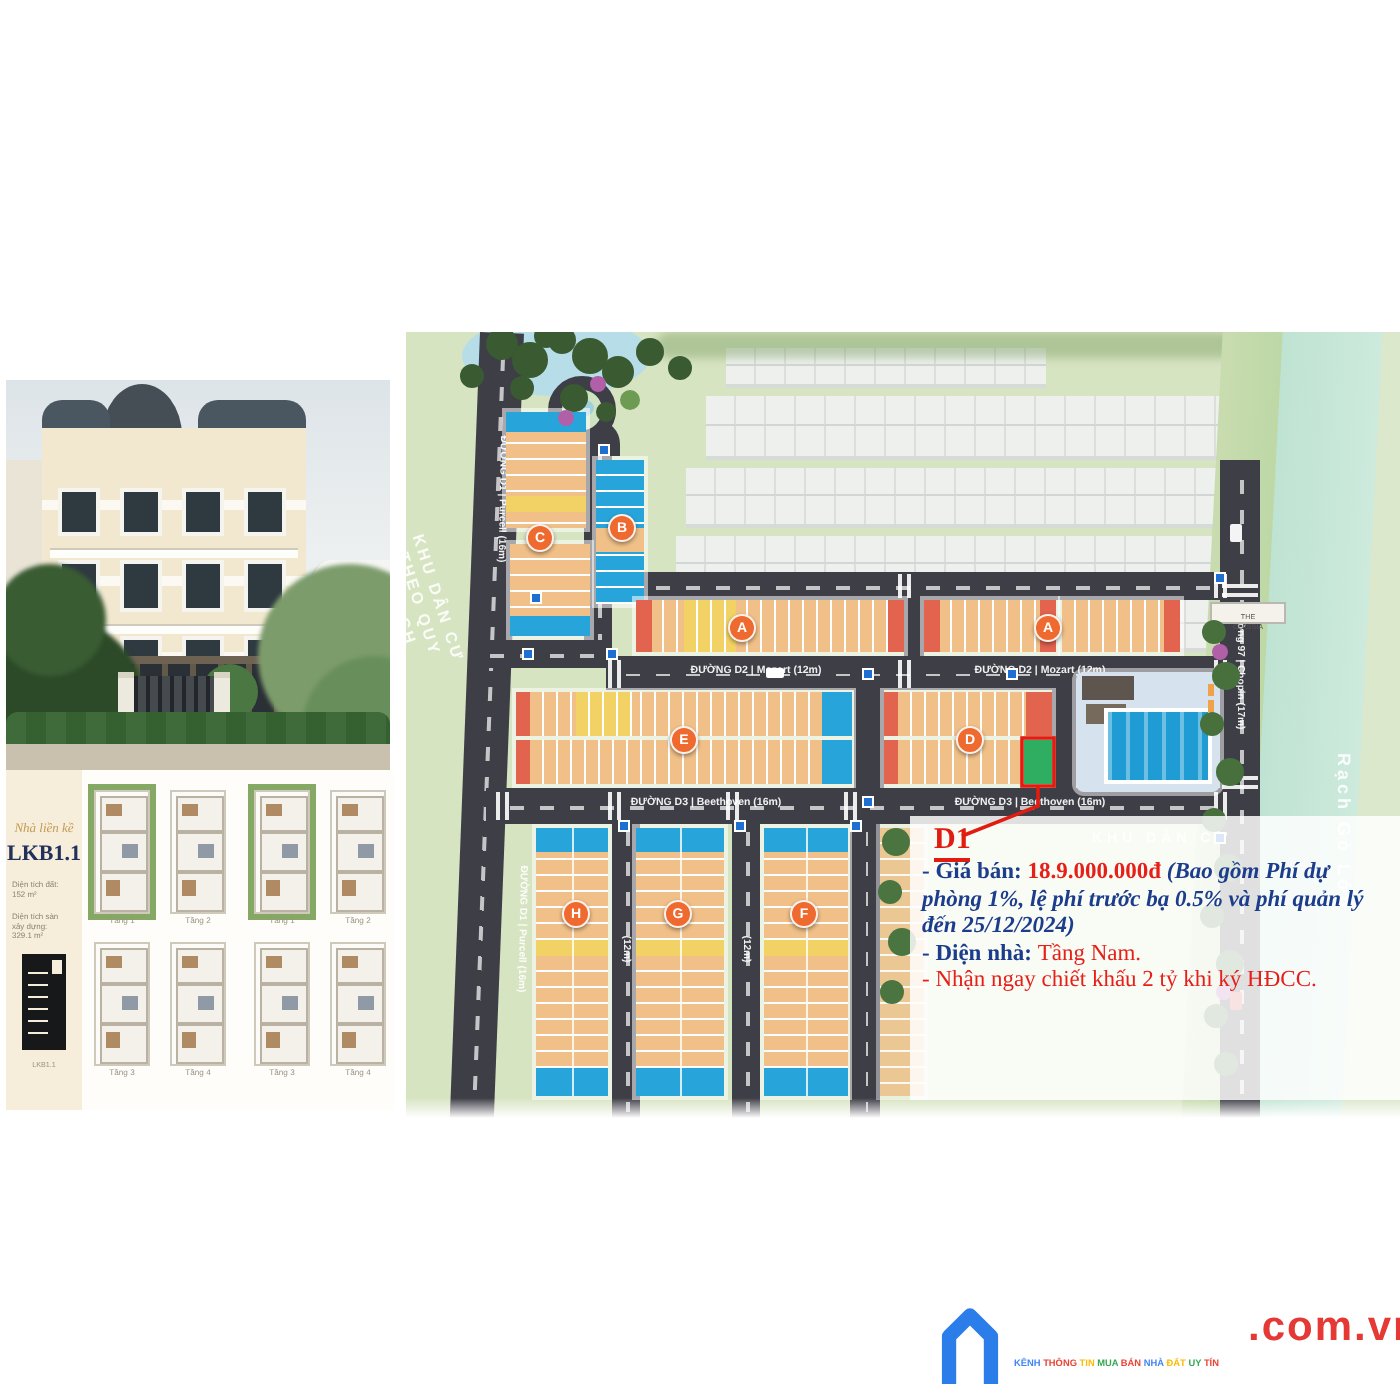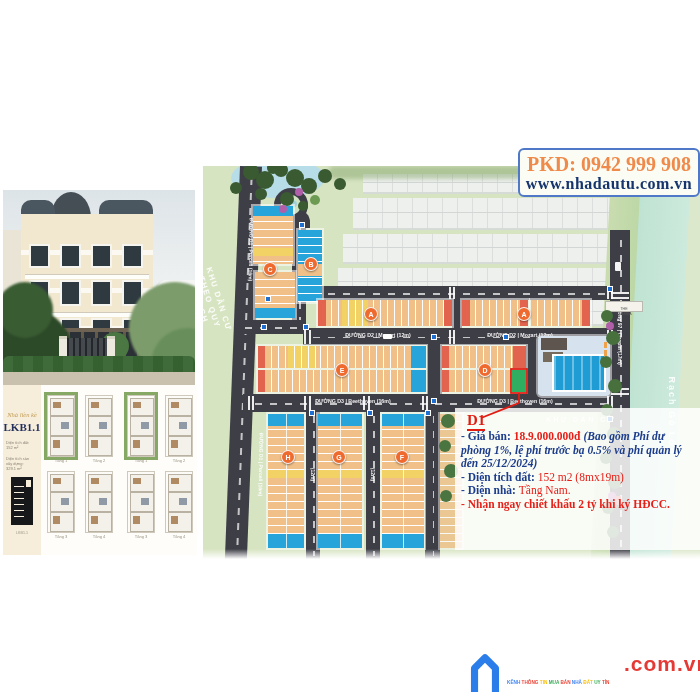--- a/index.html
+++ b/index.html
@@ -95,21 +95,21 @@
   #contact-web{color:#16356e;font-family:"Liberation Serif",serif;font-weight:bold;font-size:16px;
                line-height:18px;letter-spacing:.5px;white-space:nowrap;}
   #info-box{left:455px;top:408px;width:245px;height:142px;background:rgba(255,255,255,.84);
             z-index:15;font-family:"Liberation Serif",serif;}
   #lot-code{position:absolute;left:12px;top:4px;color:#e11d12;font-size:15px;font-weight:bold;
             border-bottom:2px solid #e11d12;padding-bottom:0;}
   #info-text{position:absolute;left:6px;top:22px;width:236px;font-size:11.5px;line-height:13.6px;color:#1c3c8c;}
   .lbl{color:#1c3c8c;font-weight:bold;}
   .val{color:#e62019;font-weight:bold;}
   .note{color:#1c3c8c;font-style:italic;font-weight:bold;}
-  .promo{color:#e62019;font-weight:bold;}
+  .promo{color:#e62019;font-weight:normal;}
   #callout{left:0;top:0;width:700px;height:700px;z-index:16;pointer-events:none;}
 
   
   #footer-logo{left:455px;top:648px;width:245px;height:52px;z-index:20;}
   #logo-house{position:absolute;left:13px;top:4px;}
   #logo-letters{position:absolute;left:49px;top:-4px;font-size:30px;font-weight:bold;
                 letter-spacing:-1px;font-family:"Liberation Sans",sans-serif;}
   #logo-suffix{position:absolute;left:169px;top:4px;font-size:21px;font-weight:bold;color:#e53935;
                letter-spacing:1px;}
   #logo-tagline{position:absolute;left:52px;top:32px;width:150px;font-size:6px;font-weight:bold;
@@ -446,30 +446,25 @@
 
   <svg class="abs" id="callout" viewBox="0 0 700 700">
     <rect x="511" y="369" width="16" height="24" fill="none" stroke="#e11d12" stroke-width="1.8"></rect>
     <polyline points="519,393 519,403 481,418" fill="none" stroke="#e11d12" stroke-width="1.8"></polyline>
   </svg>
 
   <div class="abs" id="info-box">
     <div id="lot-code">D1</div>
     <div id="info-text">
       <p style="margin:0;"><span class="lbl">- Giá bán: </span><span class="val">18.9.000.000đ </span><span class="note">(Bao gồm Phí dự phòng 1%, lệ phí trước bạ 0.5% và phí quản lý đến 25/12/2024)</span></p>
-      <p style="margin:0;"><span class="lbl">- Diện tích đất: </span><span class="val" style="font-weight:normal;">152 m2 (8mx19m)</span></p>
       <p style="margin:0;"><span class="lbl">- Diện nhà: </span><span class="val" style="font-weight:normal;">Tầng Nam.</span></p>
       <p style="margin:0;" class="promo">- Nhận ngay chiết khấu 2 tỷ khi ký HĐCC.</p>
     </div>
   </div>
 
-  <div class="abs" id="contact-box">
-    <span id="contact-phone">PKD: 0942 999 908</span>
-    <span id="contact-web">www.nhadautu.com.vn</span>
-  </div>
 
   <div class="abs" id="footer-logo">
     <svg id="logo-house" width="34" height="40" viewBox="0 0 34 42">
       <path d="M6 40 V17 L17 6 L28 17 V40" fill="none" stroke="#2b7de9" stroke-width="7.5" stroke-linejoin="round" stroke-linecap="square"></path>
     </svg>
     <span id="logo-suffix">.com.vn</span>
     <span id="logo-tagline"><span style="color: rgb(66, 133, 244);">KÊNH</span><span style="color: rgb(234, 67, 53);"> THÔNG</span><span style="color: rgb(251, 188, 5);"> TIN</span><span style="color: rgb(52, 168, 83);"> MUA</span><span style="color: rgb(234, 67, 53);"> BÁN</span><span style="color: rgb(66, 133, 244);"> NHÀ</span><span style="color: rgb(251, 188, 5);"> ĐẤT</span><span style="color: rgb(52, 168, 83);"> UY</span><span style="color: rgb(234, 67, 53);"> TÍN</span></span>
   </div>
 
 </div>

